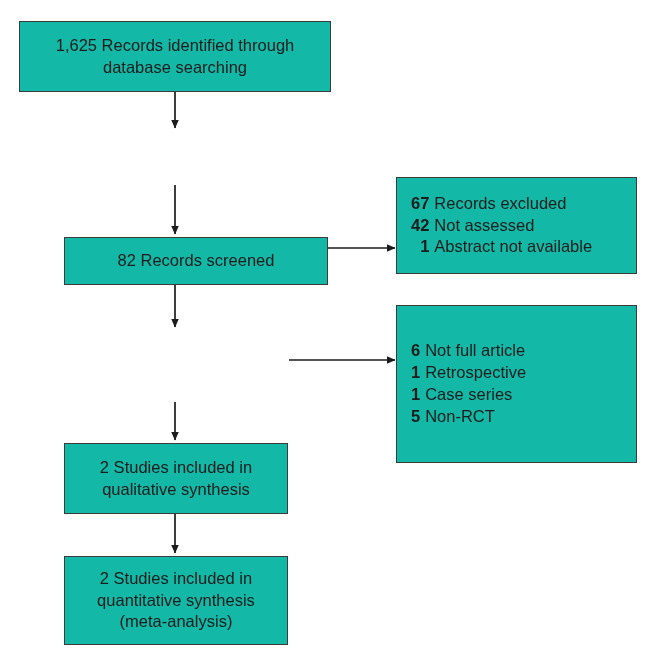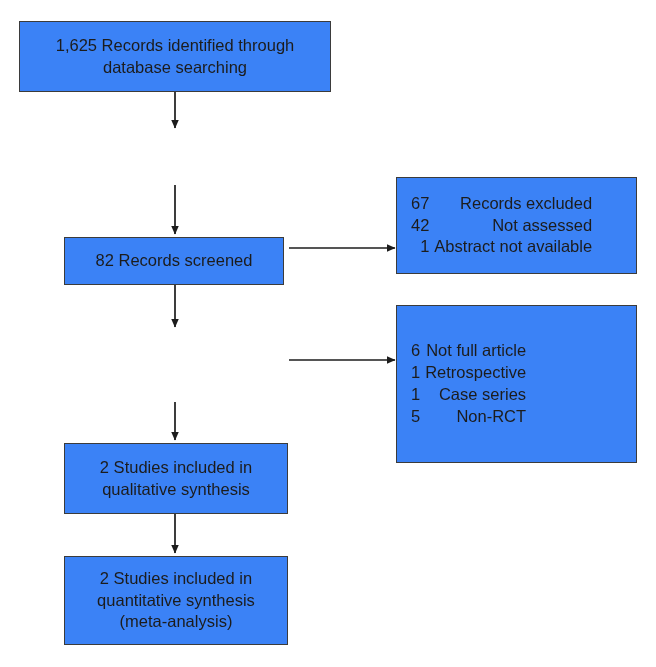--- a/index.html
+++ b/index.html
@@ -16,21 +16,21 @@
     position: relative;
     width: 656px;
     height: 667px;
     background: #ffffff;
     overflow: hidden;
   }
   .node {
     position: absolute;
     box-sizing: border-box;
     border: 1.6px solid #3b3b3b;
-    background: #3b82f6;
+    background: #14b8a6;
     display: flex;
     align-items: center;
     justify-content: center;
   }
   .node-text {
     font-size: 16.5px;
     line-height: 1.33;
     text-align: center;
     color: #1c1c1c;
     padding: 0 8px;
@@ -50,24 +50,25 @@
     color: #1c1c1c;
   }
   .excl-row {
     display: table-row;
   }
   .excl-num {
     display: table-cell;
     text-align: right;
     padding-right: 5px;
     white-space: nowrap;
+    font-weight: bold;
   }
   .excl-label {
     display: table-cell;
-    text-align: right;
+    text-align: left;
     white-space: pre-line;
   }
   svg.connectors {
     position: absolute;
     left: 0;
     top: 0;
     width: 656px;
     height: 667px;
     overflow: visible;
     pointer-events: none;
@@ -99,21 +100,21 @@
 
     <line x1="175" y1="514" x2="175" y2="553" stroke="#1c1c1c" stroke-width="1.7" marker-end="url(#arrowhead)"></line>
   </svg>
 
   <div class="node" style="left:19px; top:21px; width:312px; height:71px;">
     <div class="node-text">1,625 Records identified through
 database searching</div>
   </div>
 
 
-  <div class="node" style="left:64px; top:237px; width:220px; height:48px;">
+  <div class="node" style="left:64px; top:237px; width:264px; height:48px;">
     <div class="node-text">82 Records screened</div>
   </div>
 
 
   <div class="node" style="left:64px; top:443px; width:224px; height:71px;">
     <div class="node-text">2 Studies included in
 qualitative synthesis</div>
   </div>
 
   <div class="node" style="left:64px; top:556px; width:224px; height:89px;">

